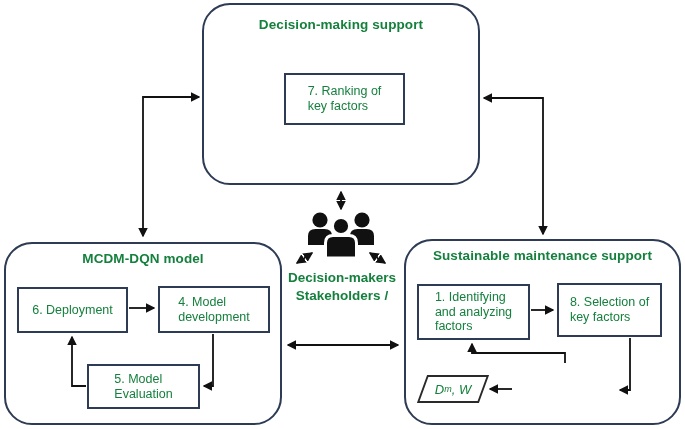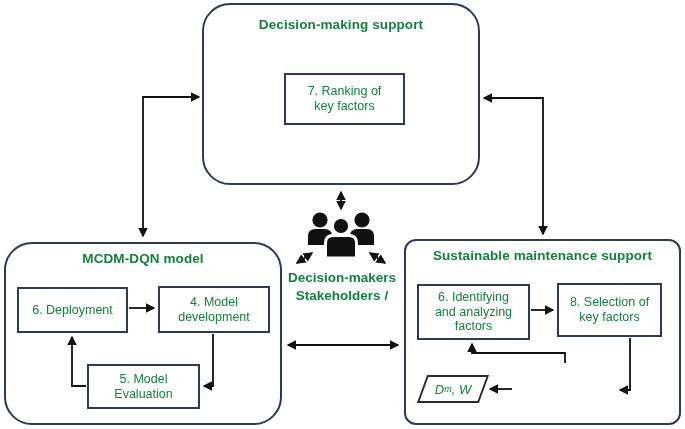--- a/index.html
+++ b/index.html
@@ -12,21 +12,21 @@
     border:2px solid #2d3b54; border-radius:28px; box-sizing:border-box;
   }
   .bigtitle {
     position:absolute; left:0; right:0; text-align:center;
     font-weight:bold; font-size:13.5px; letter-spacing:0.1px;
   }
   .step {
     position:absolute; background:#ffffff; box-sizing:border-box;
     border:2px solid #2d3b54;
     display:flex; align-items:center; justify-content:center;
-    text-align:center; font-size:12.5px; line-height:1.18;
+    text-align:left; font-size:12.5px; line-height:1.18;
     white-space:pre-line; padding:2px;
   }
   .arrow-layer { position:absolute; left:0; top:0; width:685px; height:429px; pointer-events:none; }
   .stakeholders-label {
     position:absolute; left:256px; top:269px; width:172px;
     text-align:center; font-weight:bold; font-size:13.5px; line-height:17.5px;
   }
   .people { position:absolute; left:306px; top:211px; width:70px; height:47px; }
   .para-wrap { position:absolute; left:422px; top:375px; width:62px; height:28px; }
   .para-shape {
@@ -54,24 +54,24 @@
 
   <div class="bigbox" style="left:4px; top:242px; width:278px; height:183px;">
     <div class="bigtitle" style="top:7px;">MCDM-DQN model</div>
   </div>
   <div class="step" style="left:17px; top:287px; width:111px; height:46px;">6. Deployment</div>
   <div class="step" style="left:158px; top:286px; width:112px; height:47px;">4. Model
 development</div>
   <div class="step" style="left:87px; top:364px; width:113px; height:45px;">5. Model
 Evaluation</div>
 
-  <div class="bigbox" style="left:404px; top:239px; width:277px; height:186px;border-radius:12px;">
+  <div class="bigbox" style="left:404px; top:239px; width:277px; height:186px;">
     <div class="bigtitle" style="top:7px;">Sustainable maintenance support</div>
   </div>
-  <div class="step" style="left:417px; top:284px; width:113px; height:56px;">6. Identifying
+  <div class="step" style="left:417px; top:284px; width:113px; height:56px;">1. Identifying
 and analyzing
 factors</div>
   <div class="step" style="left:557px; top:283px; width:105px; height:54px;">8. Selection of
 key factors</div>
 
   <div class="para-wrap">
     <div class="para-shape"></div>
     <div class="para-label">
         <span>D</span>
         <sub>m</sub>

